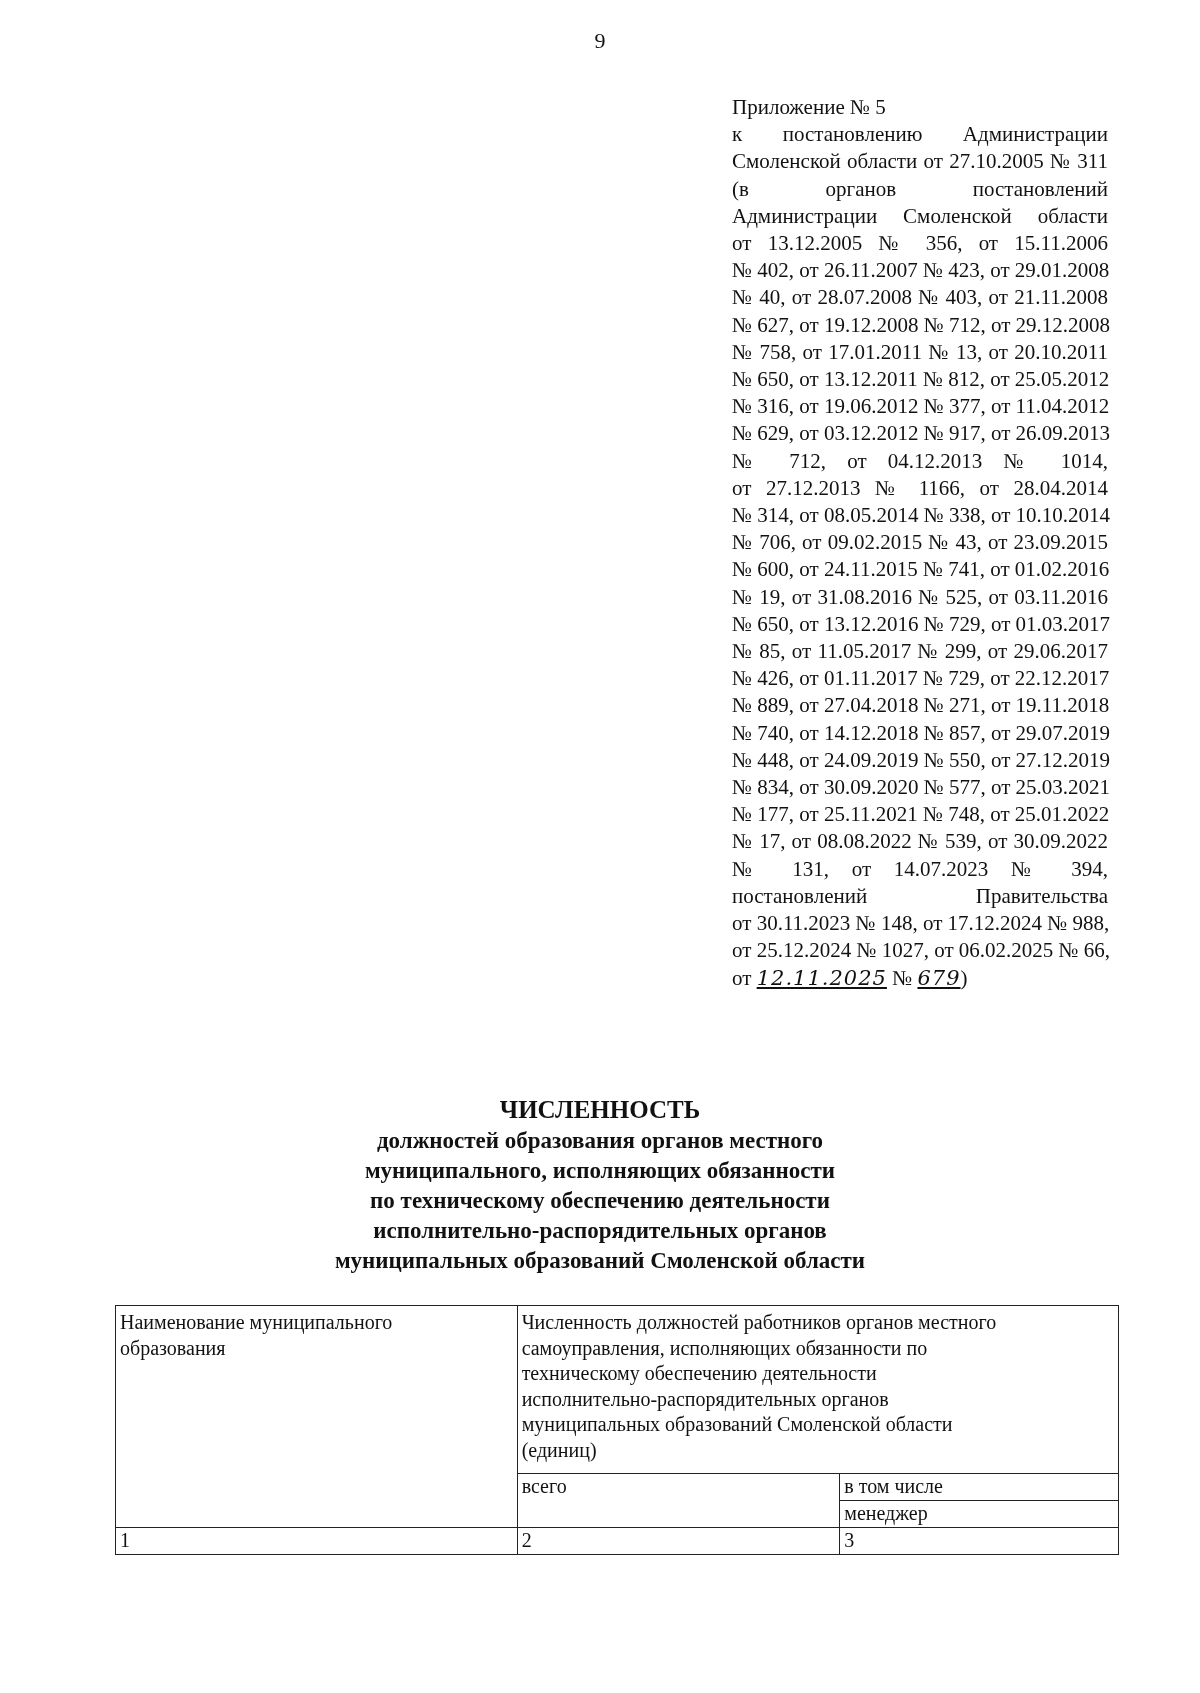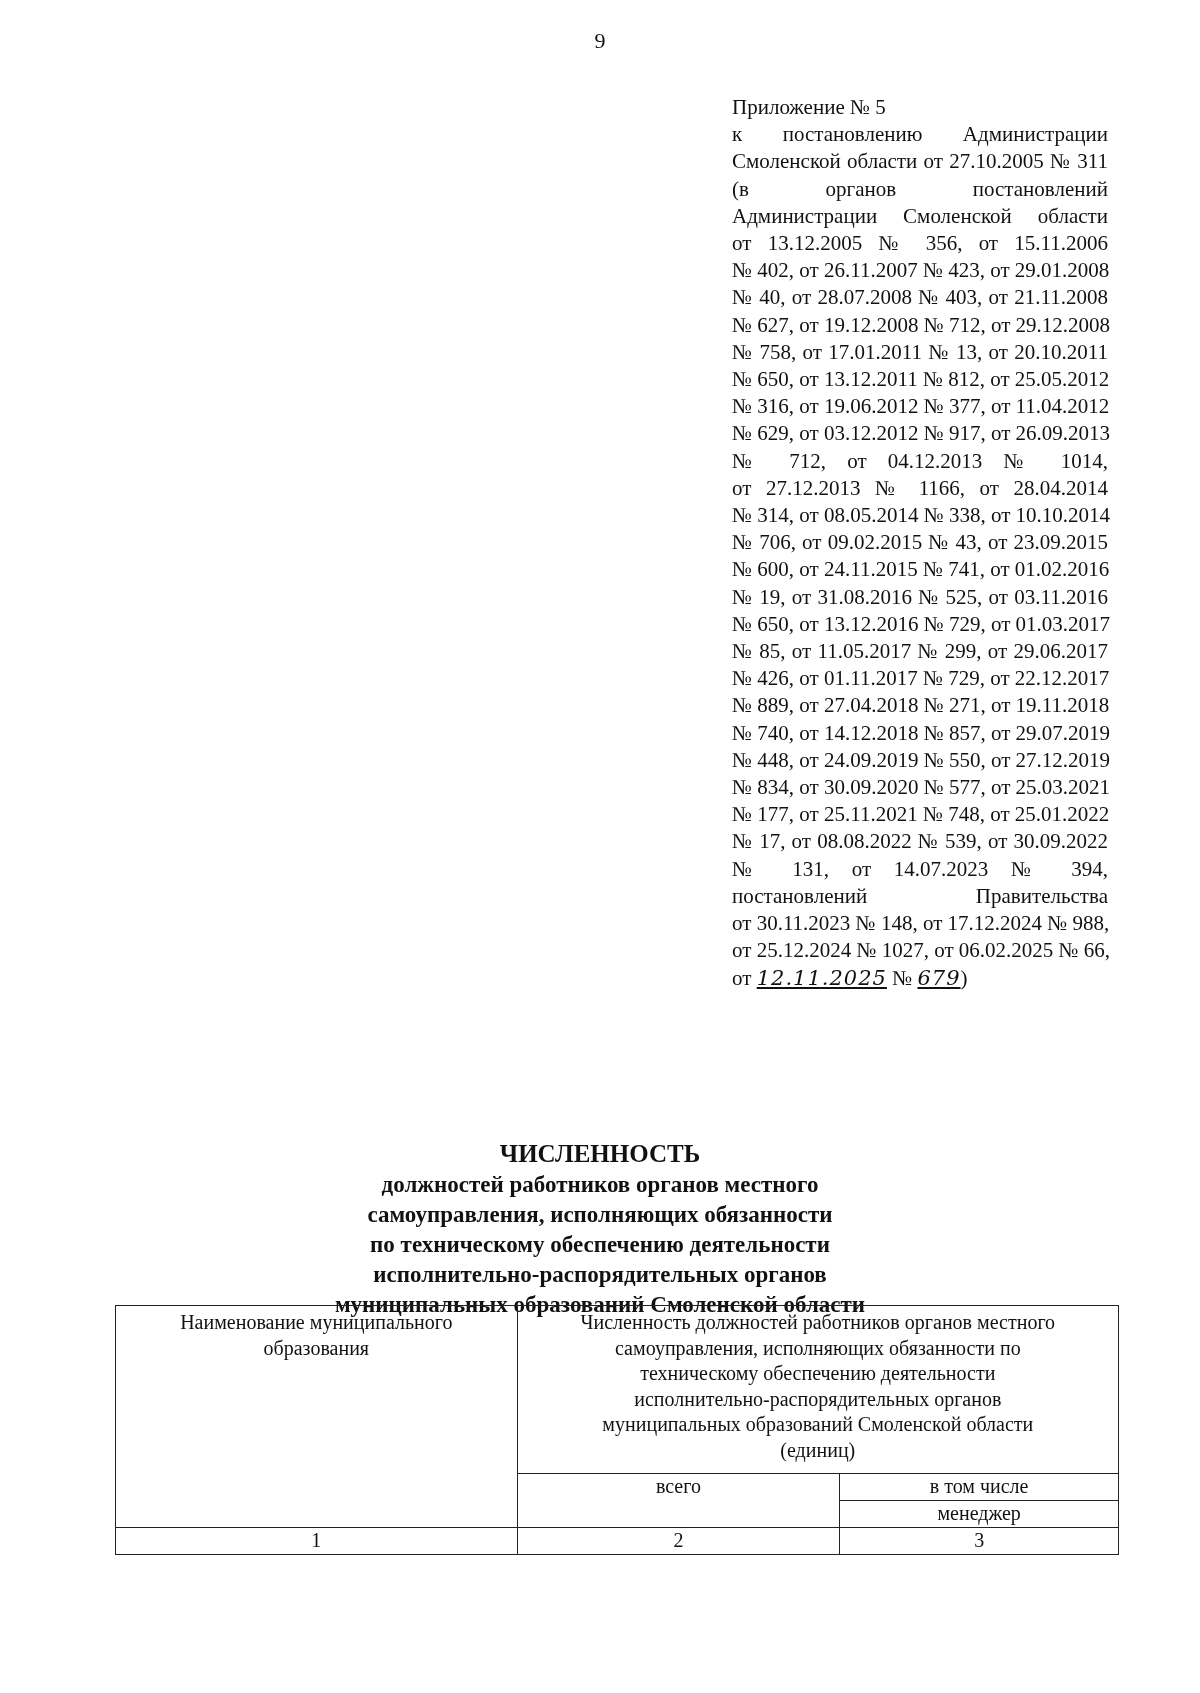--- a/index.html
+++ b/index.html
@@ -10,27 +10,27 @@
   .page-num { position: absolute; top: 28px; left: 0; width: 1200px; text-align: center; font-size: 22px; }
   .annex {
     position: absolute; left: 716px; top: 94px; width: 392px;
     font-size: 21px; line-height: 27.2px;
   }
   .annex .line { display: block; white-space: nowrap; text-align: justify; text-align-last: justify; margin-left: 16px; }
   .annex .line.first { text-align: left; text-align-last: left; }
   .annex .line.last { text-align: left; text-align-last: left; }
   .hand { font-family: "DejaVu Serif", serif; font-style: italic; text-decoration: underline; letter-spacing: 1px; }
   .title-block { position: absolute; left: 0; top: 1093px; width: 1200px; text-align: center; font-weight: bold; }
-  .title-main { font-size: 25px; line-height: 33px; margin-top: 44px; }
+  .title-main { font-size: 25px; line-height: 33px; }
   .title-sub { font-size: 23px; line-height: 30px; }
   table.grid {
     position: absolute; left: 115px; top: 1305px; width: 1004px;
     border-collapse: collapse; font-size: 20px; line-height: 25.5px;
   }
-  table.grid td { border: 1.5px solid #222; text-align: center; vertical-align: top; padding: 0 4px; }
+  table.grid td { border: 1.5px solid #222; text-align: left; vertical-align: top; padding: 0 4px; }
 </style>
 </head>
 <body>
 
 <div class="page-num">9</div>
 
 <div class="annex">
   <span class="line first">Приложение № 5</span>
   <span class="line">к постановлению Администрации</span>
   <span class="line">Смоленской области от 27.10.2005 № 311</span>
@@ -61,22 +61,22 @@
   <span class="line">№ 17, от 08.08.2022 № 539, от 30.09.2022</span>
   <span class="line">№ 131, от 14.07.2023 № 394,</span>
   <span class="line">постановлений Правительства</span>
   <span class="line">от 30.11.2023 № 148, от 17.12.2024 № 988,</span>
   <span class="line">от 25.12.2024 № 1027, от 06.02.2025 № 66,</span>
   <span class="line last"><span>от </span><span class="hand">12.11.2025</span><span> № </span><span class="hand">679</span><span>)</span></span>
 </div>
 
 <div class="title-block">
   <div class="title-main">ЧИСЛЕННОСТЬ</div>
-  <div class="title-sub">должностей работников органов местного</div>
-  <div class="title-sub">самоуправления, исполняющих обязанности</div>
+  <div class="title-sub">должностей образования органов местного</div>
+  <div class="title-sub">муниципального, исполняющих обязанности</div>
   <div class="title-sub">по техническому обеспечению деятельности</div>
   <div class="title-sub">исполнительно-распорядительных органов</div>
   <div class="title-sub">муниципальных образований Смоленской области</div>
 </div>
 
 <table class="grid">
   <colgroup>
     <col style="width:402px">
     <col style="width:323px">
     <col style="width:279px">

